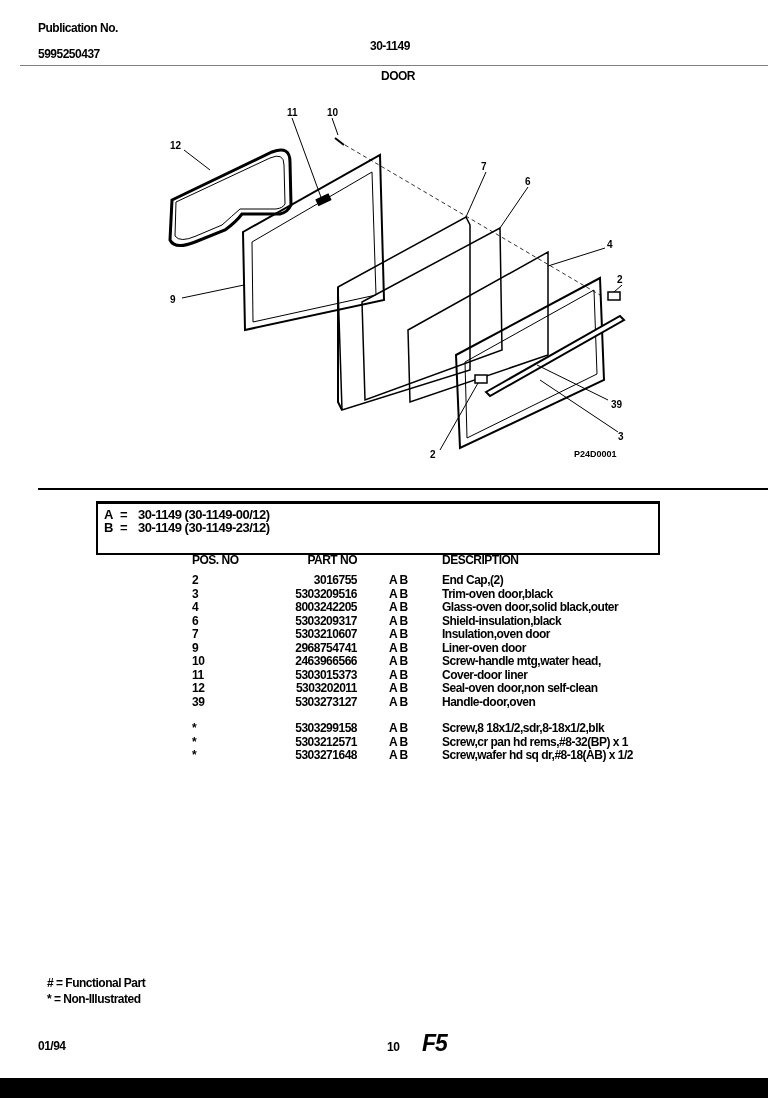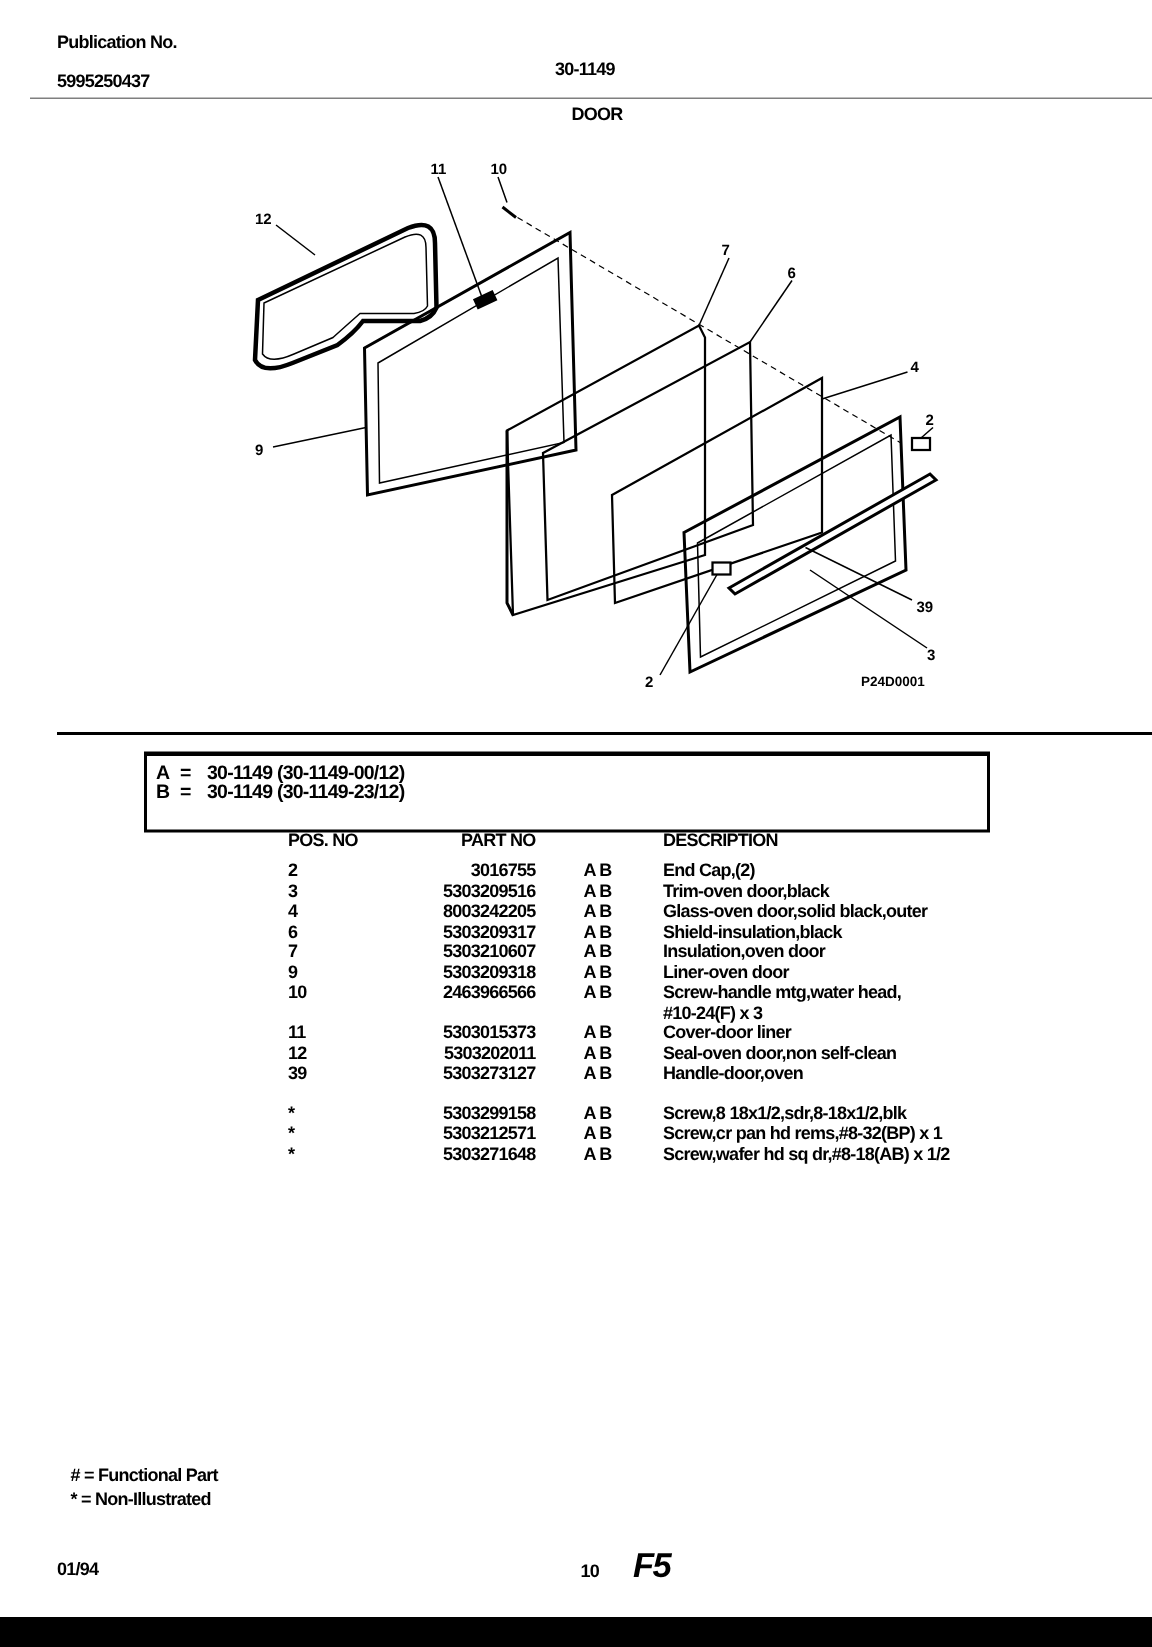--- a/index.html
+++ b/index.html
@@ -133,32 +133,29 @@
       <span class="desc">Shield-insulation,black</span>
     </div>
   <div class="prow">
       <span class="pos">7</span>
       <span class="pn">5303210607</span>
       <span class="mdl">A  B</span>
       <span class="desc">Insulation,oven door</span>
     </div>
   <div class="prow">
       <span class="pos">9</span>
-      <span class="pn">5303209318</span>
+      <span class="pn">2968754741</span>
       <span class="mdl">A  B</span>
       <span class="desc">Liner-oven door</span>
     </div>
   <div class="prow">
       <span class="pos">10</span>
       <span class="pn">2463966566</span>
       <span class="mdl">A  B</span>
       <span class="desc">Screw-handle mtg,water head,</span>
-    </div>
-  <div class="prow">
-      <span class="desc">#10-24(F) x 3</span>
     </div>
   <div class="prow">
       <span class="pos">11</span>
       <span class="pn">5303015373</span>
       <span class="mdl">A  B</span>
       <span class="desc">Cover-door liner</span>
     </div>
   <div class="prow">
       <span class="pos">12</span>
       <span class="pn">5303202011</span>

